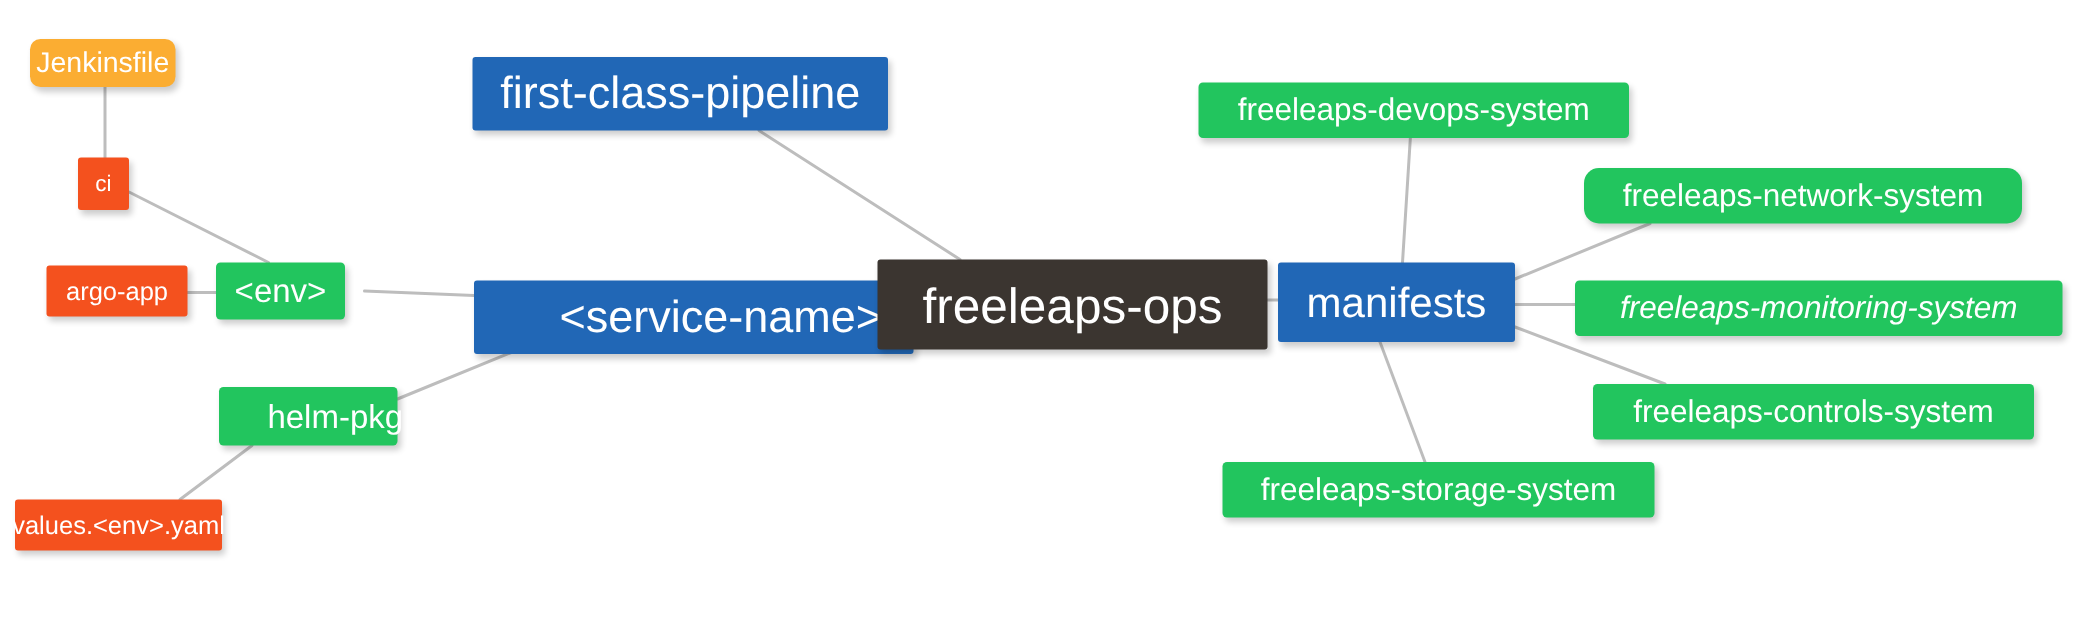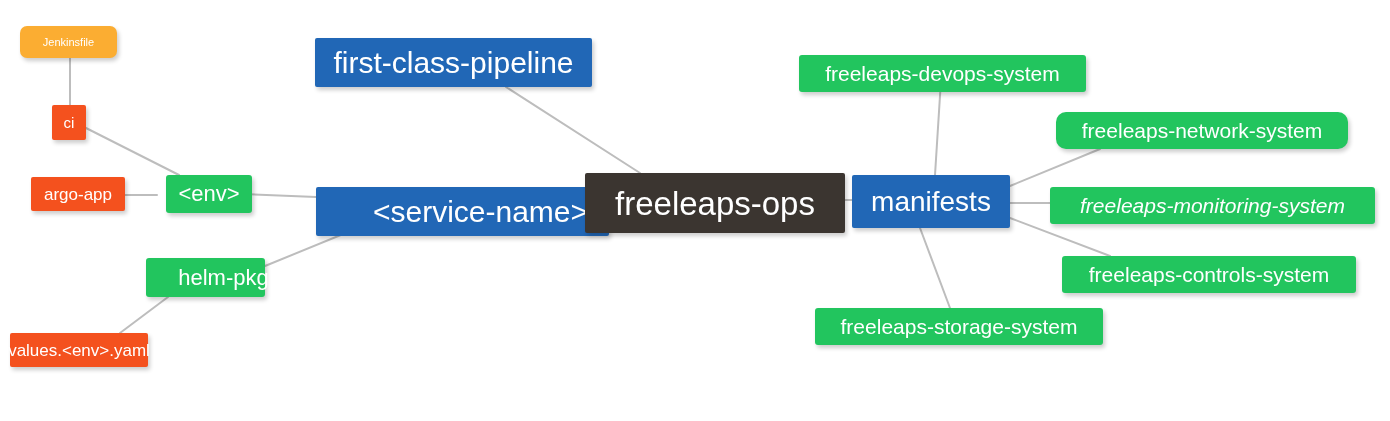--- a/index.html
+++ b/index.html
@@ -74,30 +74,30 @@
       <line x1="567" y1="198" x2="585" y2="200" stroke="#bdbdbd" stroke-width="2" stroke-linecap="round"></line>
       <line x1="506" y1="87" x2="640" y2="173" stroke="#bdbdbd" stroke-width="2" stroke-linecap="round"></line>
       <line x1="845" y1="200" x2="852" y2="200" stroke="#bdbdbd" stroke-width="2" stroke-linecap="round"></line>
       <line x1="935" y1="175" x2="942" y2="64" stroke="#bdbdbd" stroke-width="2" stroke-linecap="round"></line>
       <line x1="1010" y1="186" x2="1100" y2="149" stroke="#bdbdbd" stroke-width="2" stroke-linecap="round"></line>
       <line x1="1010" y1="203" x2="1050" y2="203" stroke="#bdbdbd" stroke-width="2" stroke-linecap="round"></line>
       <line x1="1010" y1="218" x2="1110" y2="256" stroke="#bdbdbd" stroke-width="2" stroke-linecap="round"></line>
       <line x1="920" y1="228" x2="950" y2="308" stroke="#bdbdbd" stroke-width="2" stroke-linecap="round"></line>
     </svg>
   <div id="node-layer">
-      <div class="node n-orange" style="left: 20px; top: 26px; width: 97px; height: 32px; font-size: 11px;">
+      <div class="node n-orange" style="left: 20px; top: 26px; width: 97px; height: 32px; font-size: 19px;">
         <span>Jenkinsfile</span>
       </div>
       <div class="node n-red" style="left: 52px; top: 105px; width: 34px; height: 35px; font-size: 15px;">
         <span>ci</span>
       </div>
       <div class="node n-red" style="left: 31px; top: 177px; width: 94px; height: 34px; font-size: 17px;">
         <span>argo-app</span>
       </div>
-      <div class="node n-green" style="left: 166px; top: 175px; width: 86px; height: 38px; font-size: 22px;">
+      <div class="node n-green" style="left: 144px; top: 175px; width: 86px; height: 38px; font-size: 22px;">
         <span>&lt;env&gt;</span>
       </div>
       <div class="node n-green" style="left: 146px; top: 258px; width: 119px; height: 39px; font-size: 22px; padding-left: 36px;">
         <span>helm-pkg</span>
       </div>
       <div class="node n-red" style="left: 10px; top: 333px; width: 138px; height: 34px; font-size: 17px;">
         <span>values.&lt;env&gt;.yaml</span>
       </div>
       <div class="node n-blue" style="left: 315px; top: 38px; width: 277px; height: 49px; font-size: 30px;">
         <span>first-class-pipeline</span>

